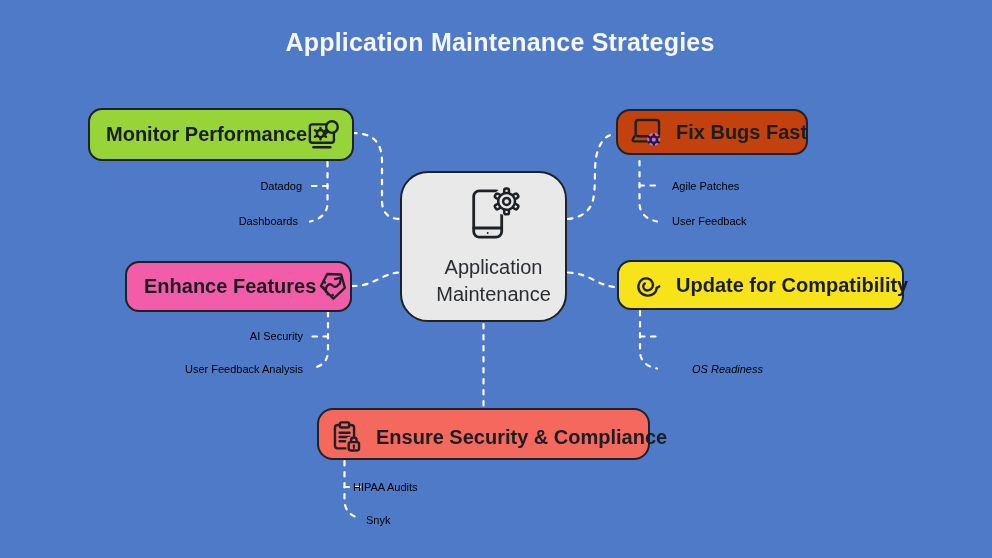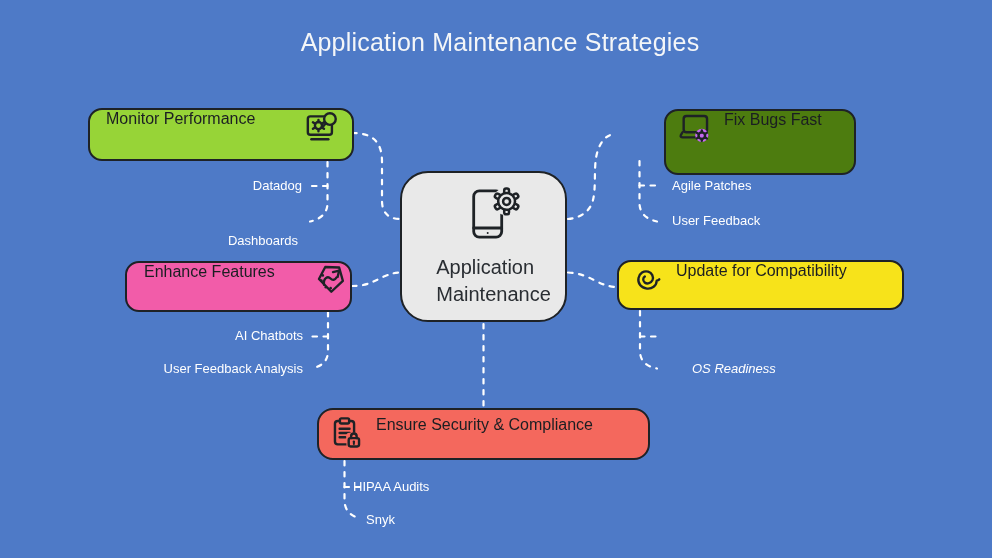--- a/index.html
+++ b/index.html
@@ -3,38 +3,38 @@
 <meta charset="utf-8">
 <style>
   html,body{margin:0;padding:0;}
   body{font-family:"Liberation Sans", sans-serif;}
   .canvas{
     position:relative;width:992px;height:558px;overflow:hidden;
     background:#4E7AC7;
   }
   .title{
     position:absolute;top:28px;left:0;right:14px;text-align:center;
-    color:#F4F6F8;font-size:25px;font-weight:400;letter-spacing:.2px;margin-left:22px;
+    color:#F4F6F8;font-size:25px;font-weight:700;letter-spacing:.2px;margin-left:22px;
   }
   .connectors{position:absolute;inset:0;z-index:1;}
   .node{
-    position:absolute;z-index:2;display:flex;align-items:flex-start;
+    position:absolute;z-index:2;display:flex;align-items:center;
     border:2px solid #1E2226;border-radius:14px;box-sizing:border-box;
-    color:#1B1E22;font-size:16px;font-weight:400;white-space:nowrap;
+    color:#1B1E22;font-size:20px;font-weight:700;white-space:nowrap;
   }
   .node .gap{flex:1;}
   .node svg{display:block;flex:0 0 auto;}
   .center-node{
     position:absolute;z-index:2;display:flex;flex-direction:column;
     align-items:center;justify-content:center;gap:12px;
     border:2.5px solid #1E2226;border-radius:28px;box-sizing:border-box;
-    text-align:left;color:#2A2E33;font-size:20px;font-weight:500;line-height:27px;padding-left:20px;
+    text-align:center;color:#2A2E33;font-size:20px;font-weight:500;line-height:27px;padding-left:20px;
   }
   .child{
-    position:absolute;z-index:2;color:#ffffff;font-size:13px;font-weight:500;
+    position:absolute;z-index:2;color:#000000;font-size:11px;font-weight:500;
     line-height:20px;white-space:nowrap;
   }
   .r{text-align:right;}
 </style>
 </head>
 <body>
 
 <div class="canvas">
 
   <div class="title">Application Maintenance Strategies</div>
@@ -88,23 +88,23 @@
     <svg width="34" height="34" viewBox="0 0 24 24" fill="none" stroke="#1E2226" stroke-width="1.7" stroke-linecap="round" stroke-linejoin="round">
       <rect x="2" y="4.5" width="17" height="13" rx="1.8"></rect>
       <path d="M4.5 20.7 H16.5"></path>
       <circle cx="9.5" cy="11" r="2.5"></circle>
       <path d="M9.5 8.5 V7 M9.5 13.5 V15 M7.1 9.7 L5.6 8.7 M7.1 12.3 L5.6 13.3 M11.9 9.7 L13.4 8.7 M11.9 12.3 L13.4 13.3"></path>
       <circle cx="17.6" cy="6.4" r="4.1" fill="var(--boxbg,#97D437)"></circle>
       <path d="M14.7 9.4 L12.9 11.4"></path>
     </svg>
   </div>
   <div class="child r" style="right:690px;top:176px;">Datadog</div>
-  <div class="child r" style="right:694px;top:211px;margin-top:20px;">Dashboards</div>
+  <div class="child r" style="right:694px;top:211px;">Dashboards</div>
 
-  <div class="node" style="left: 616px; top: 109px; width: 192px; height: 66px; padding: 0px 12px; background: #4d7c0f; margin-left: 48px; --boxbg: #C767F2;">
+  <div class="node" style="left: 616px; top: 109px; width: 192px; height: 46px; padding: 0px 12px; background: #c2410c; --boxbg: #C767F2;">
     <svg width="34" height="34" viewBox="0 0 24 24" fill="none" stroke="#1E2226" stroke-width="1.7" stroke-linecap="round" stroke-linejoin="round">
       <rect x="4" y="3.5" width="16.5" height="11.5" rx="2"></rect>
       <path d="M3.2 15 L2 17 Q1.4 18.6 3.4 18.6 L12 18.6"></path>
       <circle cx="16.8" cy="17.2" r="4.6" fill="var(--boxbg,#C767F2)" stroke="none"></circle>
       <circle cx="16.8" cy="17.4" r="2.3"></circle>
       <path d="M16.8 15.1 V13.8 M16.8 19.7 V21 M14.6 16.2 L13.2 15.4 M14.6 18.6 L13.2 19.4 M19 16.2 L20.4 15.4 M19 18.6 L20.4 19.4"></path>
     </svg>
     <span style="margin-left:12px;">Fix Bugs Fast</span>
   </div>
   <div class="child" style="left:672px;top:176px;">Agile Patches</div>
@@ -118,21 +118,21 @@
       <path d="M7.3 15.8 C6.6 11 10 9.3 12 11.3 C13.6 12.9 15.2 12.3 16.3 10.6"></path>
       <path d="M13.8 6.6 L18.3 5.5 L17.2 10.1"></path>
       <g fill="#1E2226" stroke="none">
         <circle cx="6.4" cy="9" r="0.95"></circle>
         <circle cx="5.4" cy="12.7" r="0.95"></circle>
         <circle cx="8.6" cy="17.6" r="0.95"></circle>
         <circle cx="12.1" cy="18.3" r="0.95"></circle>
       </g>
     </svg>
   </div>
-  <div class="child r" style="right:689px;top:326px;">AI Chatbots</div>
+  <div class="child r" style="right:689px;top:326px;">AI Security</div>
   <div class="child r" style="right:689px;top:359px;text-align:center;">User Feedback Analysis</div>
 
   <div class="node" style="left: 617px; top: 260px; width: 287px; height: 50px; padding: 0px 4px 0px 11px; background: rgb(247, 227, 26); --boxbg: #F7E31A;">
     <svg width="33" height="33" viewBox="0 0 24 24" fill="none" stroke="#1E2226" stroke-width="1.7" stroke-linecap="round" stroke-linejoin="round">
       <path d="M21.3 12.6 C20.6 13.3 20.2 13.4 19.4 13.6 C19.3 17.3 16 19.7 12.3 19.3 C8.1 18.8 5.4 15.4 6.2 11.6 C6.9 8.2 10 6.1 13.2 7 C16 7.9 17.4 10.8 16.3 13.3 C15.2 15.5 12.5 16.3 10.7 14.9 C9.2 13.7 9.3 11.5 10.8 10.6"></path>
     </svg>
     <span style="margin-left:13px;">Update for Compatibility</span>
   </div>
   <div class="child" style="left:692px;top:359px;font-style:italic;">OS Readiness</div>
 

